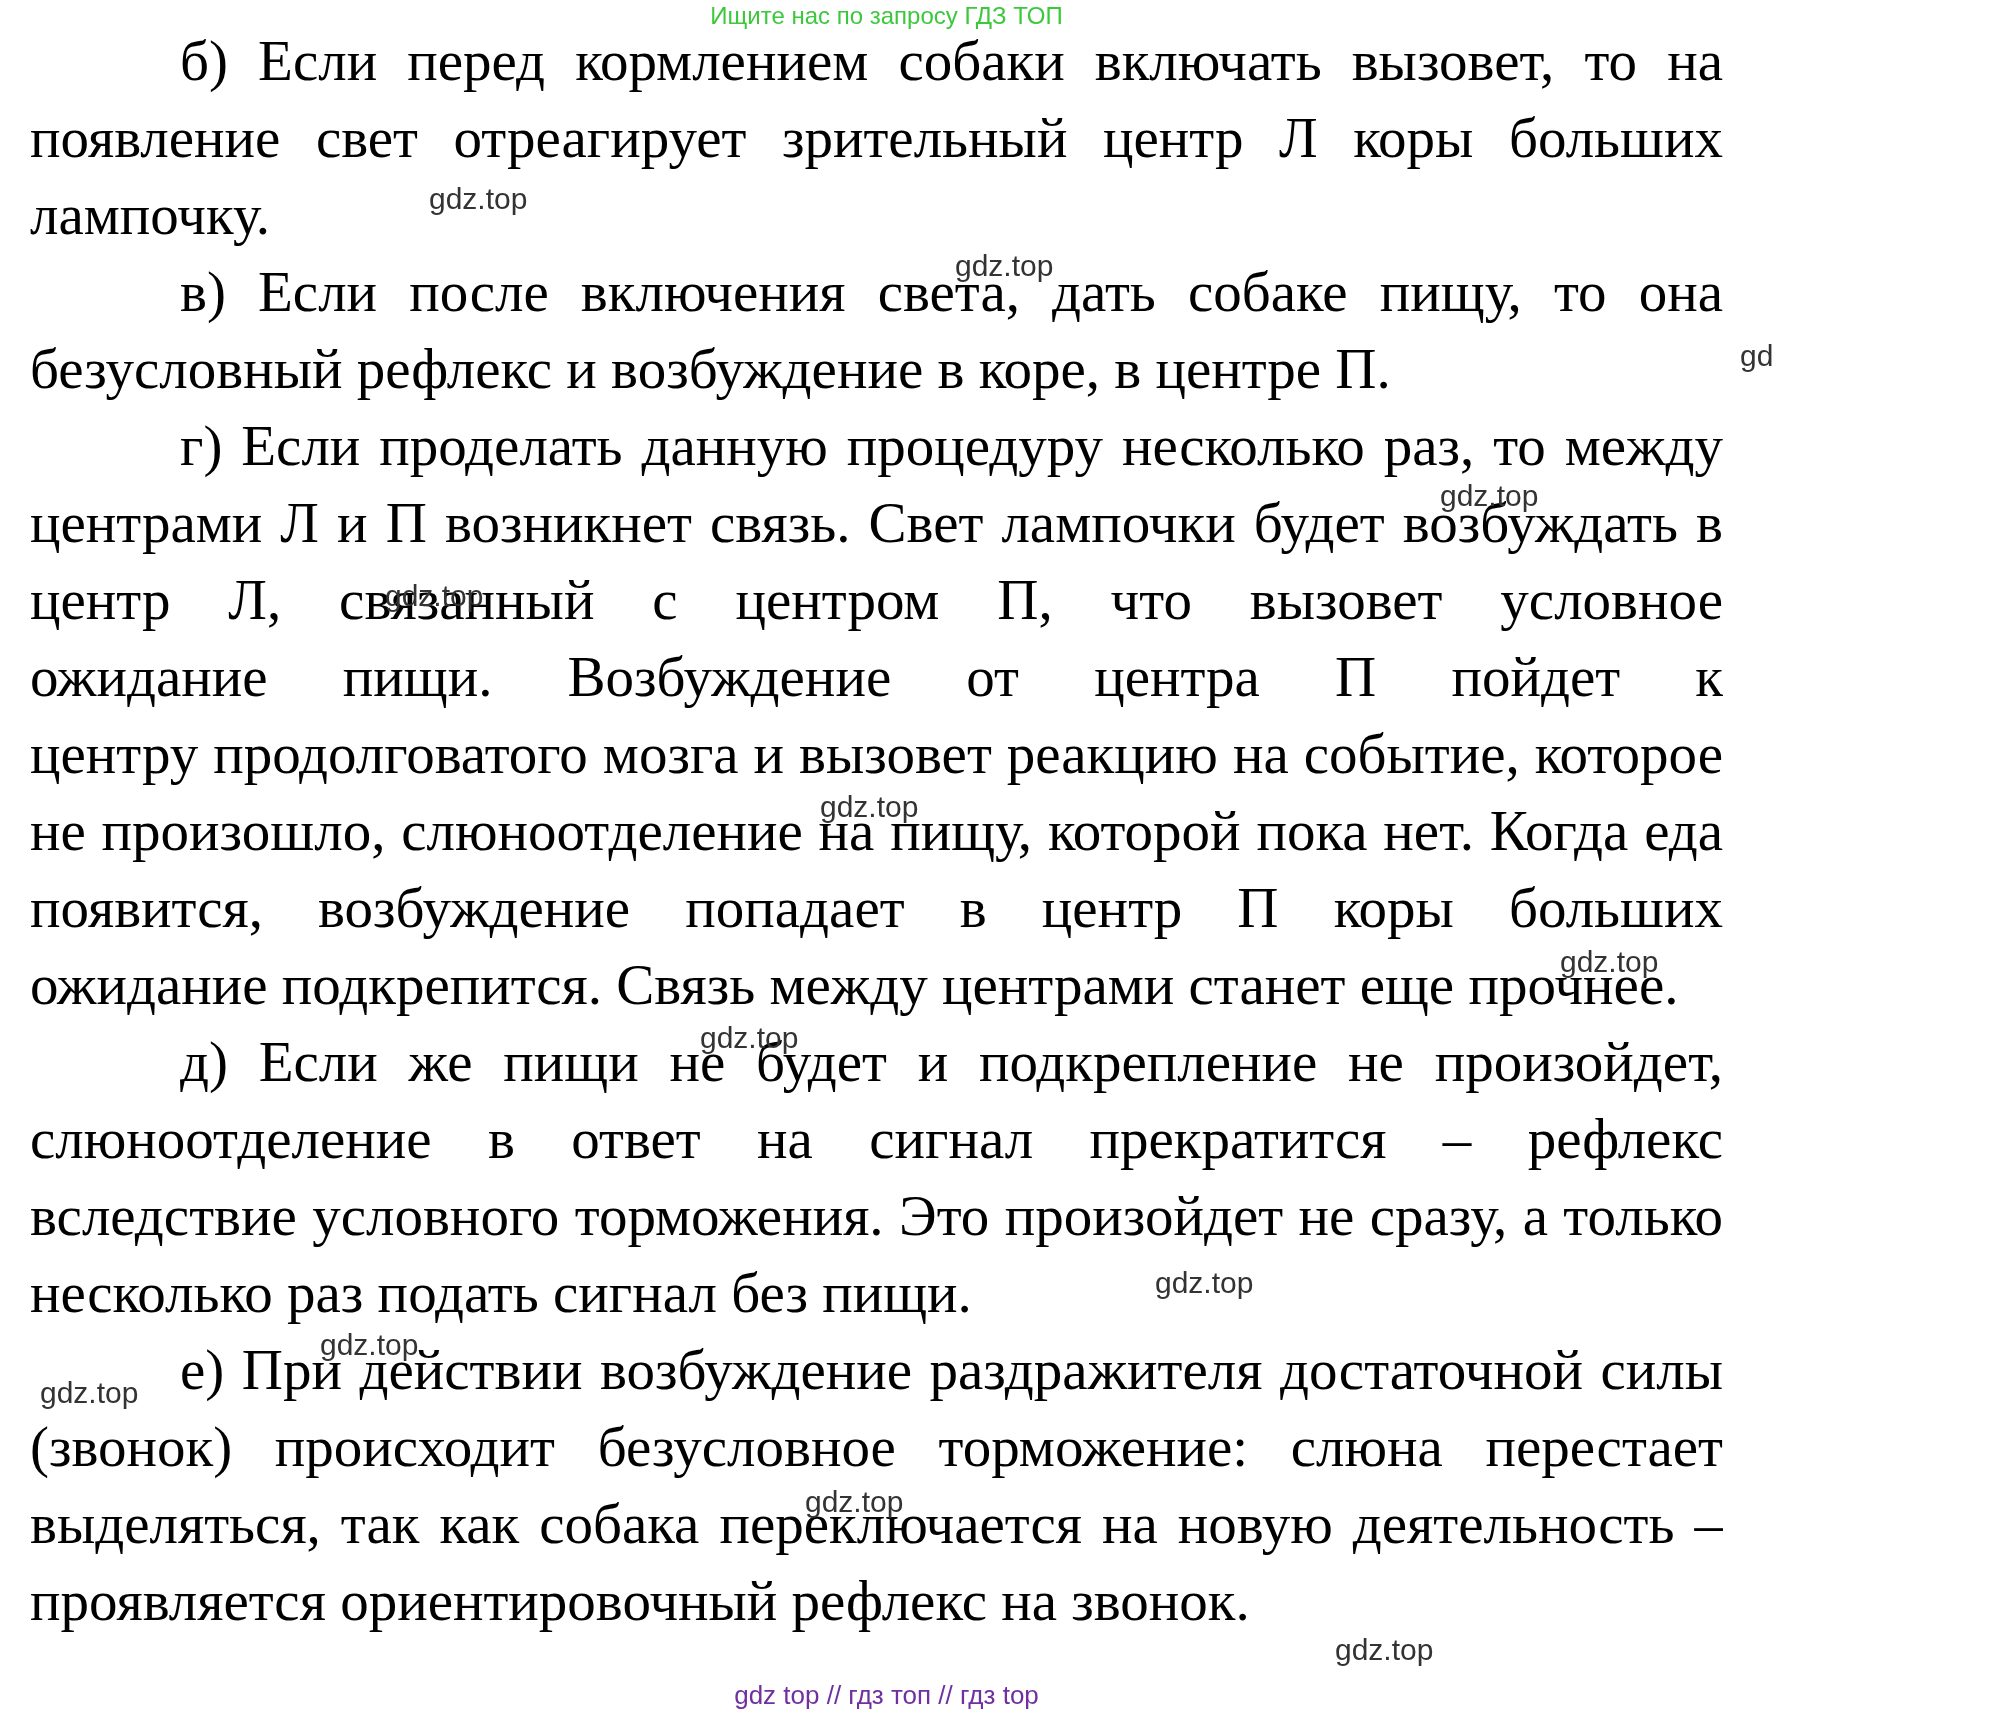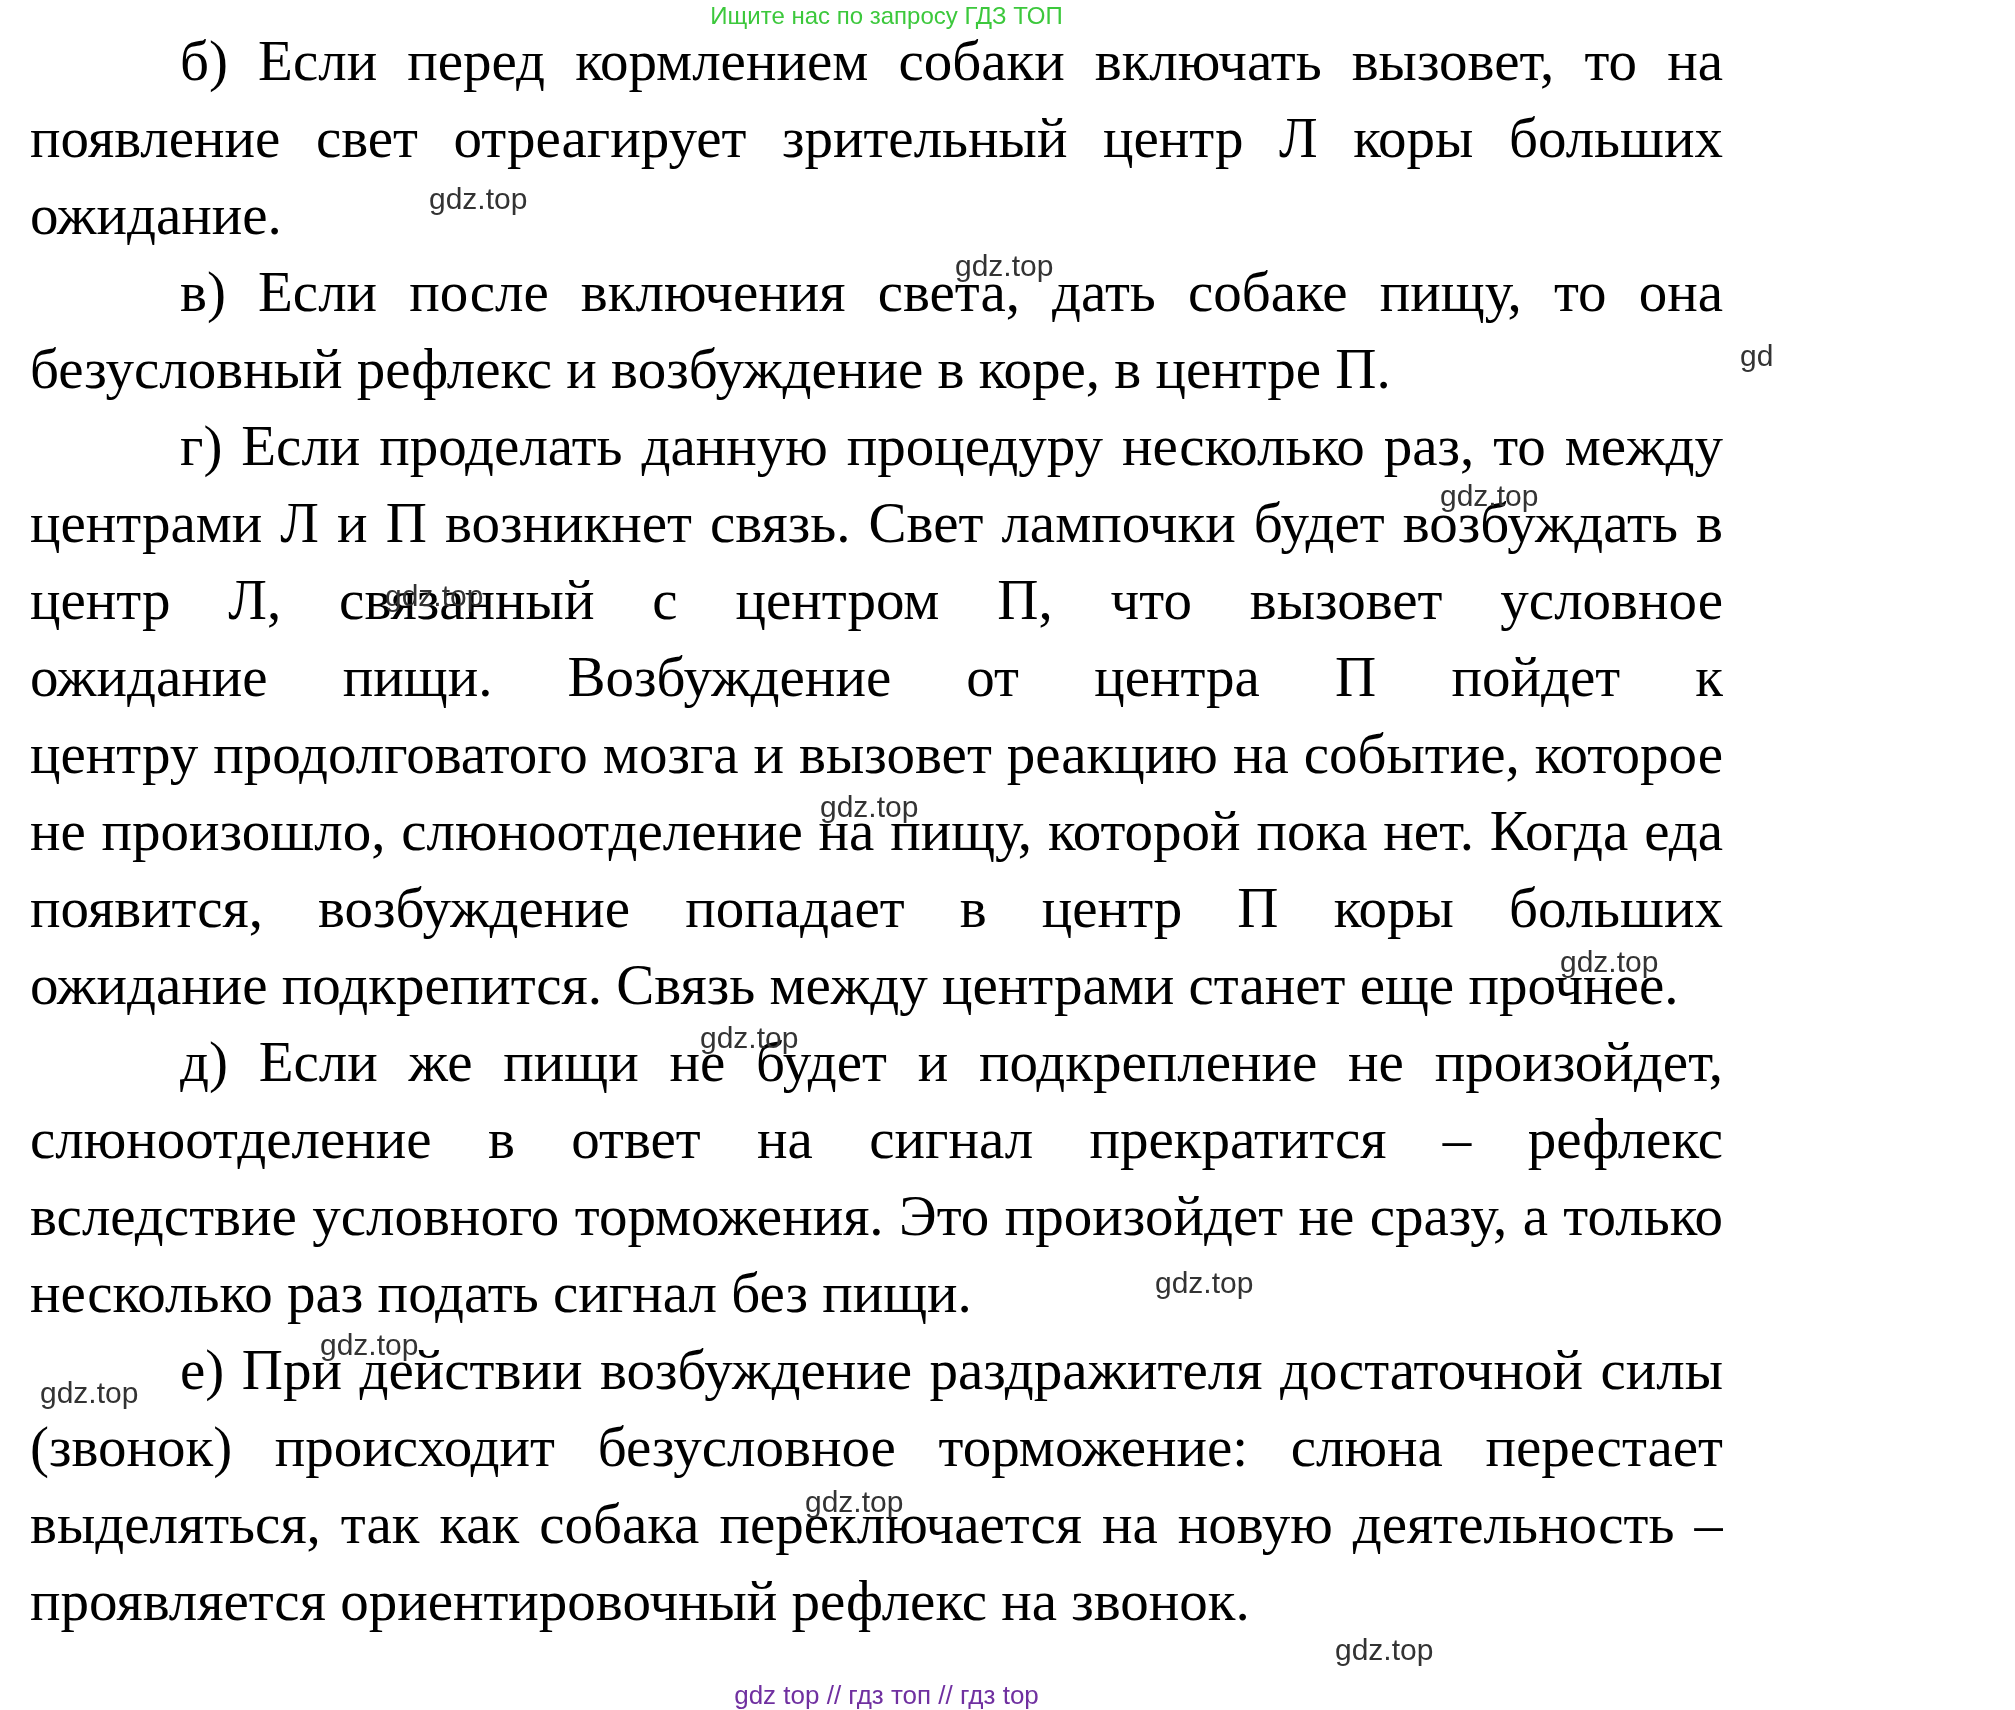--- a/index.html
+++ b/index.html
@@ -65,21 +65,21 @@
 <body>
 
 <div class="page">
 
   <div class="header-note">Ищите нас по запросу ГДЗ ТОП</div>
 
   <div class="text-block">
     <div class="para">
         <div class="line first">б) Если перед кормлением собаки включать вызовет, то на</div>
         <div class="line">появление свет отреагирует зрительный центр Л коры больших</div>
-        <div class="line last">ожидание.</div>
+        <div class="line last">лампочку.</div>
       </div>
     <div class="para">
         <div class="line first">в) Если после включения света, дать собаке пищу, то она вызовет</div>
         <div class="line last">безусловный рефлекс и возбуждение в коре, в центре П.</div>
       </div>
     <div class="para">
         <div class="line first">г) Если проделать данную процедуру несколько раз, то между</div>
         <div class="line">центрами Л и П возникнет связь. Свет лампочки будет возбуждать в коре</div>
         <div class="line">центр Л, связанный с центром П, что вызовет условное слюноотделение и</div>
         <div class="line">ожидание пищи. Возбуждение от центра П пойдет к слюноотделительному</div>

